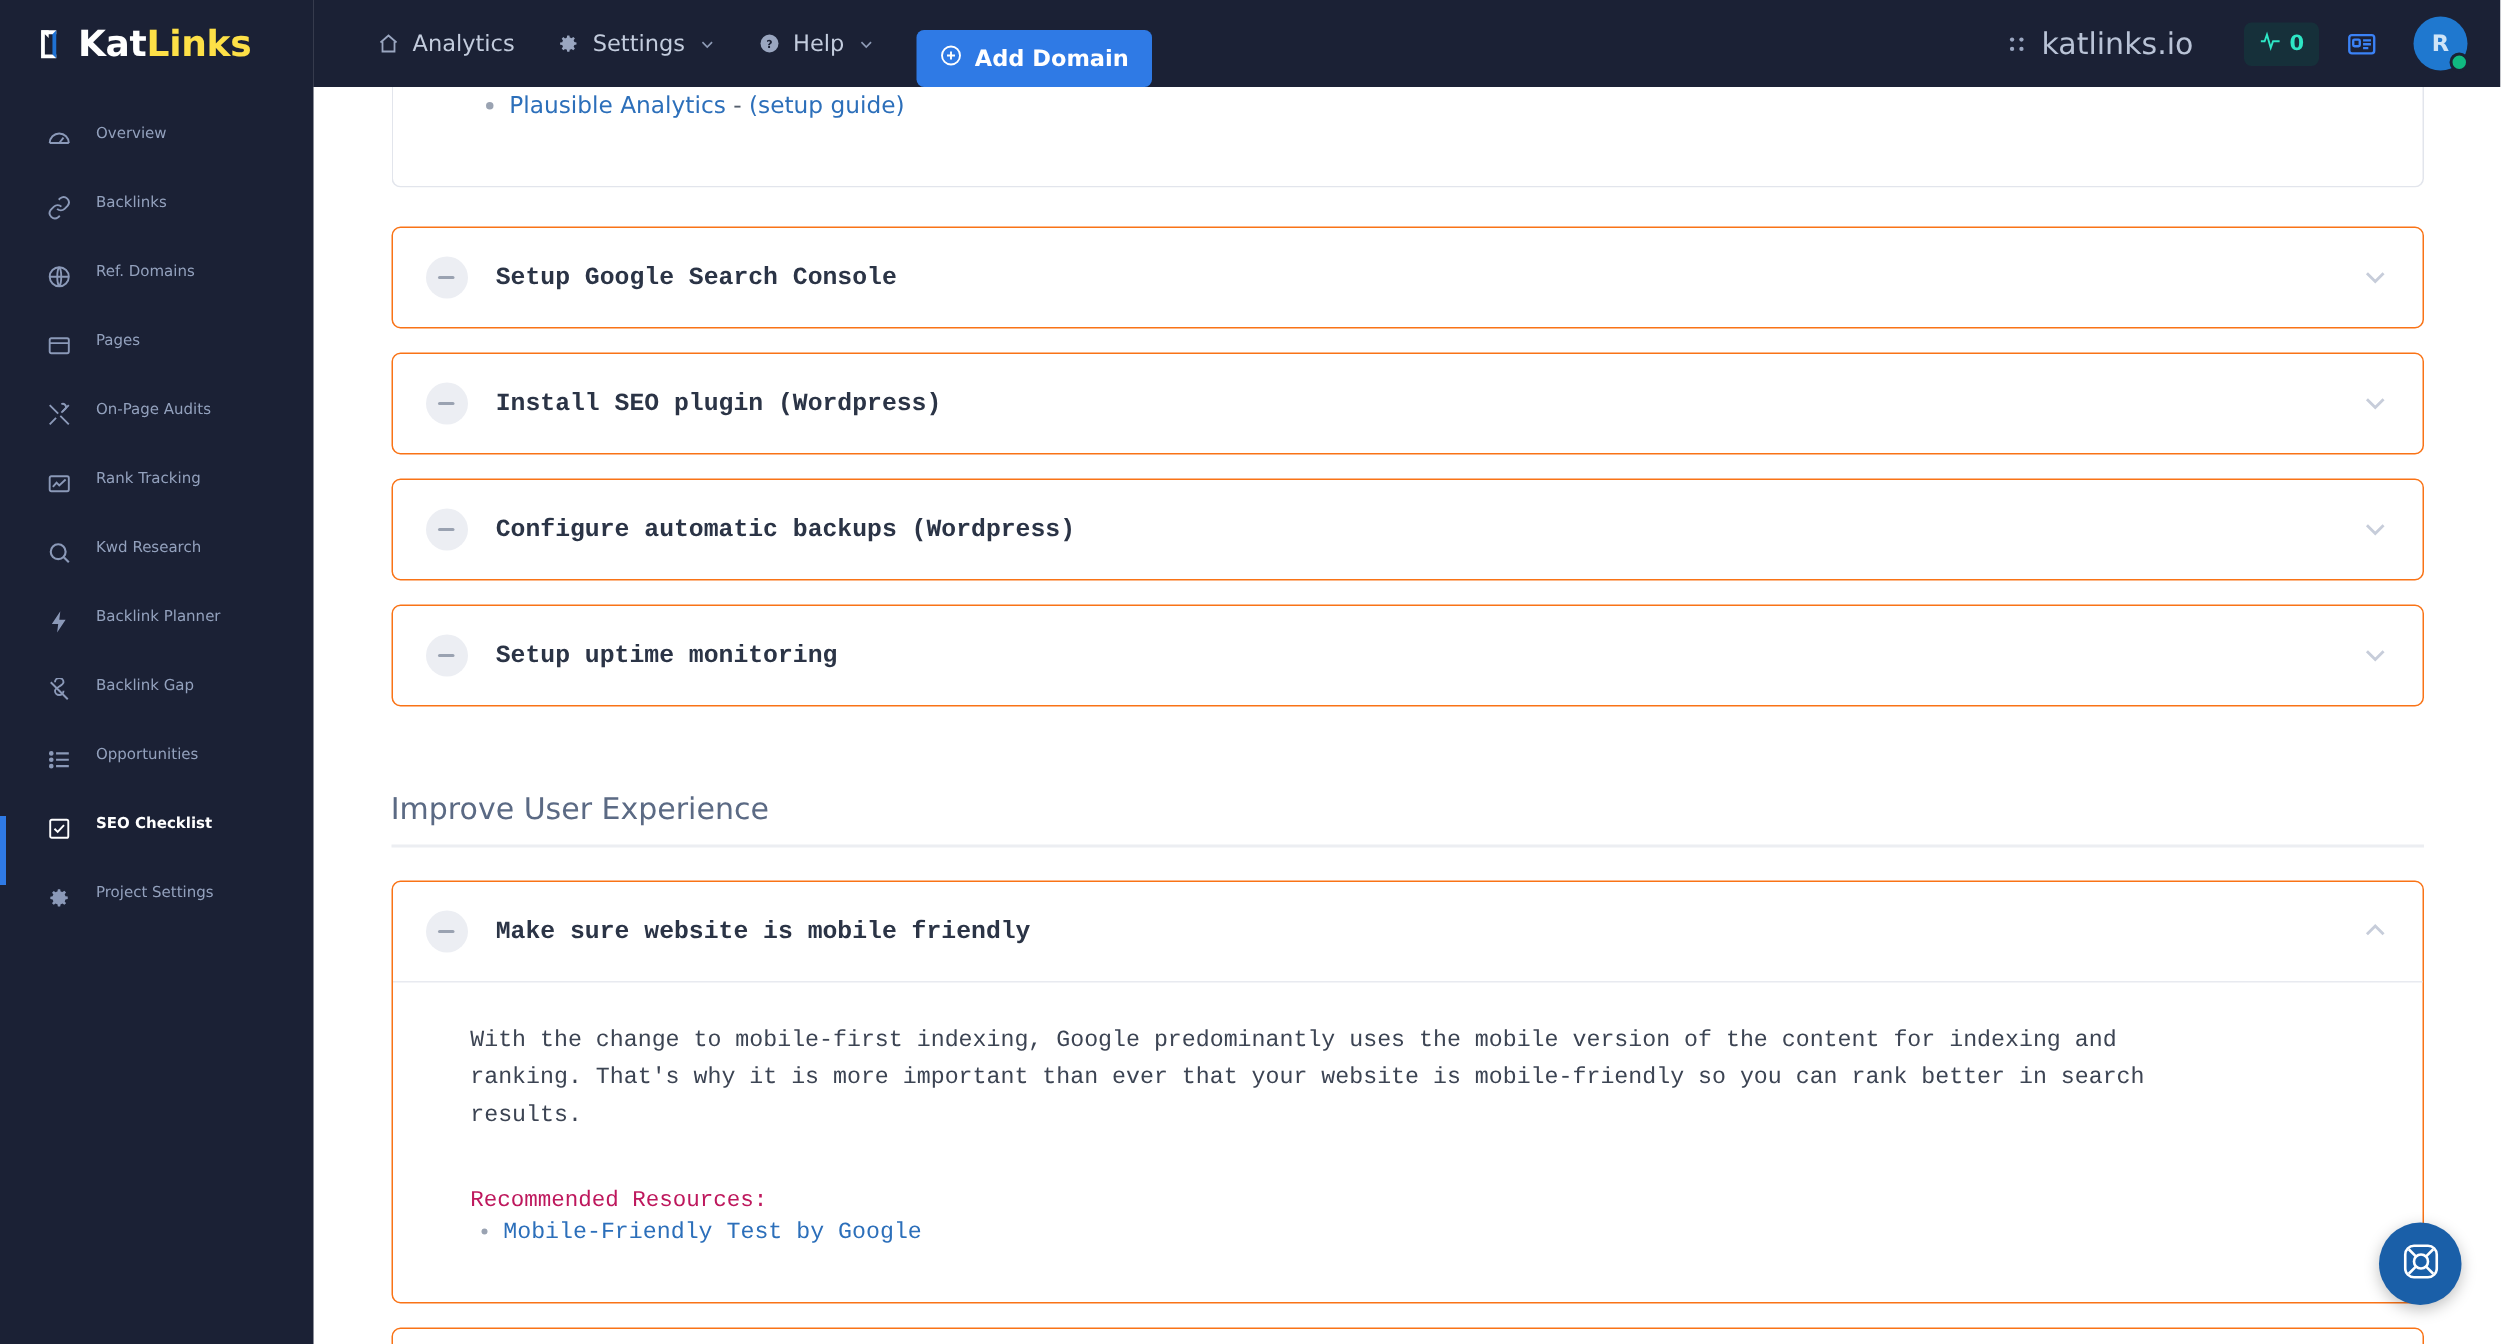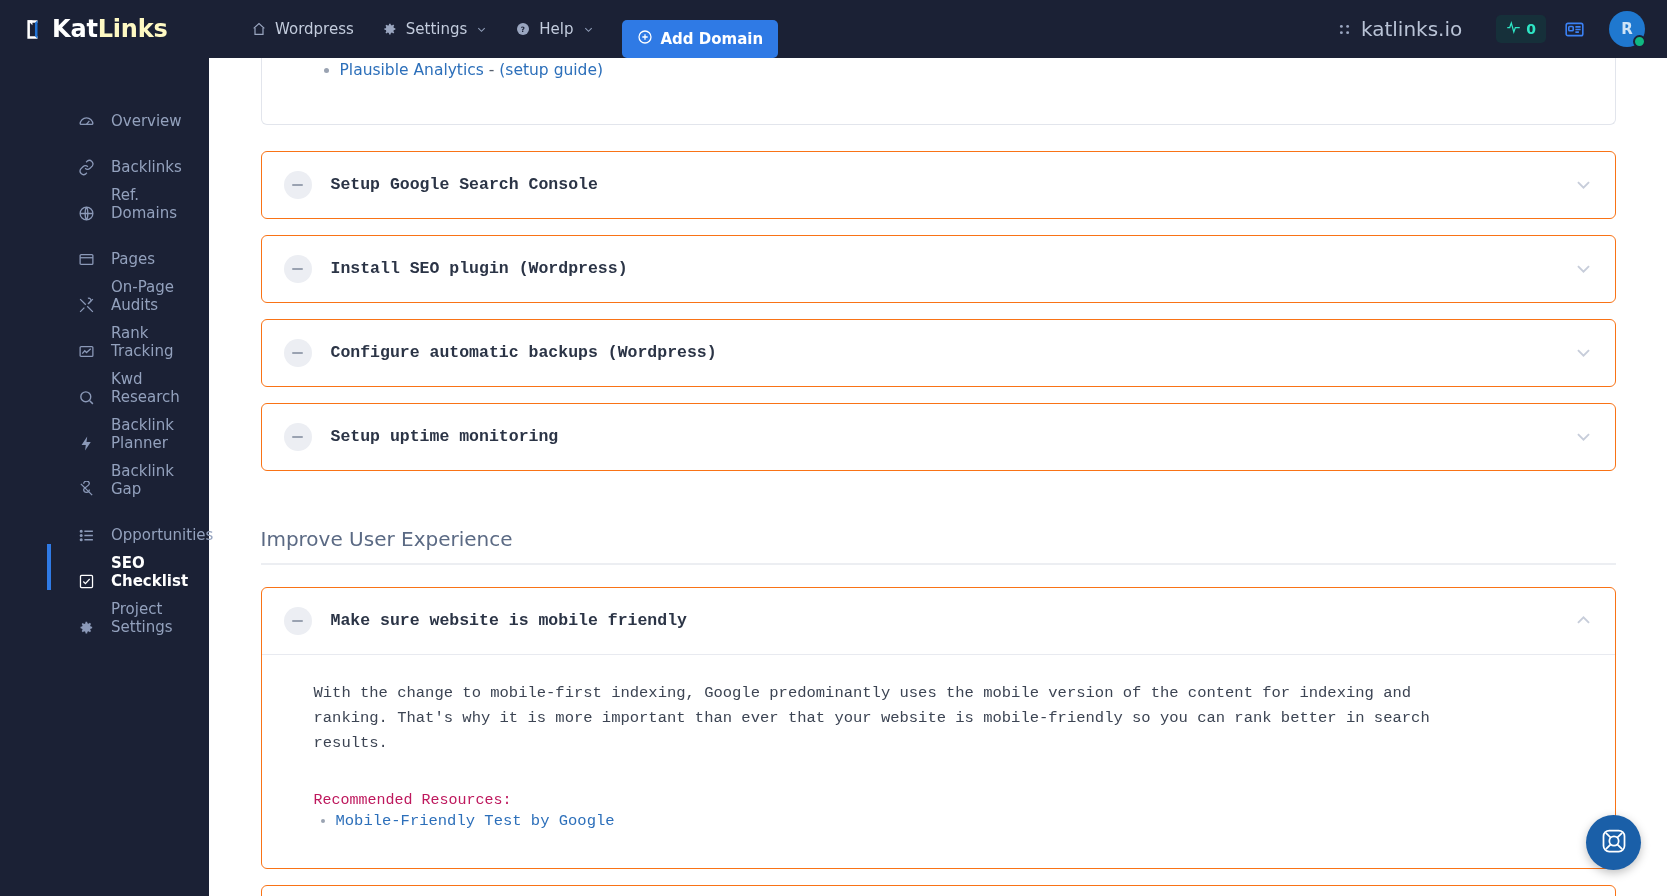--- a/index.html
+++ b/index.html
@@ -20,34 +20,33 @@
   }
   #logo {
     height: 58px; flex: 0 0 58px;
     display: flex; align-items: center;
     padding-left: 24px;
     background: #1b2135;
   }
   .logo-mark { width: 27px; height: 27px; flex: 0 0 27px; margin-right: 1px; }
   .logo-text { font-size: 24px; font-weight: 700; letter-spacing: -.2px; line-height: 1; }
   .logo-kat { color: #ffffff; }
-  .logo-links { color: #fef9c3; }
+  .logo-links { color: #fde047; }
 
   #nav { padding-top: 26px; }
   .nav-item {
-    display: flex; align-items: flex-end;
+    display: flex; align-items: flex-start;
     height: 46px;
     padding-left: 29px;
     color: #93a1bd;
-    font-size: 15px;
+    font-size: 10px;
     cursor: pointer;
     border-left: 4px solid transparent;
     padding-left: 25px;
     position: relative;
-    margin-left: 47px;
   }
   .nav-item .nav-ico {
     width: 20px; flex: 0 0 20px;
     display: flex; align-items: center; justify-content: center;
     margin-right: 15px;
     color: #8b99b8;
   }
   .nav-item .nav-ico svg { display: block; }
   .nav-item.active { color: #ffffff; font-weight: 700; border-left-color: #2f7ae5; }
   .nav-item.active .nav-ico { color: #ffffff; }
@@ -329,21 +328,21 @@
   <header id="topbar">
     <div class="tb-left">
 
       <div class="tb-item">
         <span class="tb-ico">
             <svg width="16" height="16" viewBox="0 0 24 24" fill="none" stroke="currentColor" stroke-width="1.8">
               <path d="M4 11l8-7 8 7"></path>
               <path d="M6 10v10h12V10"></path>
             </svg>
           </span>
-        <span>Wordpress</span>
+        <span>Analytics</span>
       </div>
 
       <div class="tb-item">
         <span class="tb-ico">
             <svg width="16" height="16" viewBox="0 0 24 24" fill="currentColor">
               <path d="M12 8.5a3.5 3.5 0 1 0 0 7 3.5 3.5 0 0 0 0-7zm0 5.2a1.7 1.7 0 1 1 0-3.4 1.7 1.7 0 0 1 0 3.4z"></path>
               <path d="M20 13.1v-2.2l-2.2-.4a6 6 0 0 0-.7-1.7l1.3-1.8-1.6-1.6-1.8 1.3a6 6 0 0 0-1.7-.7L12.9 4h-2.2l-.4 2.2a6 6 0 0 0-1.7.7L6.8 5.6 5.2 7.2l1.3 1.8a6 6 0 0 0-.7 1.7L3.6 11v2.2l2.2.4c.16.6.4 1.17.7 1.7l-1.3 1.8 1.6 1.6 1.8-1.3c.53.3 1.1.54 1.7.7l.4 2.2h2.2l.4-2.2a6 6 0 0 0 1.7-.7l1.8 1.3 1.6-1.6-1.3-1.8c.3-.53.54-1.1.7-1.7z"></path>
             </svg>
           </span>
         <span>Settings</span>

